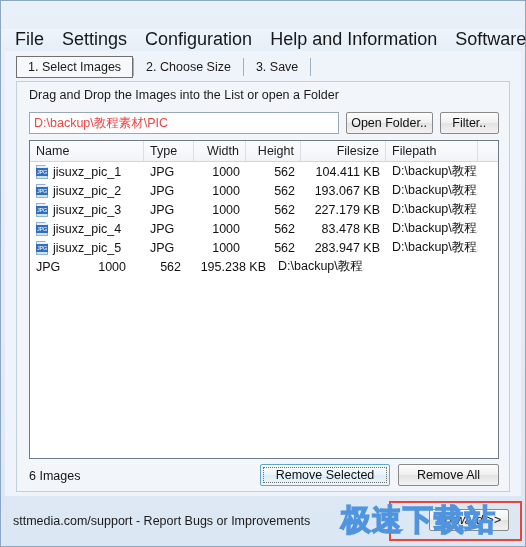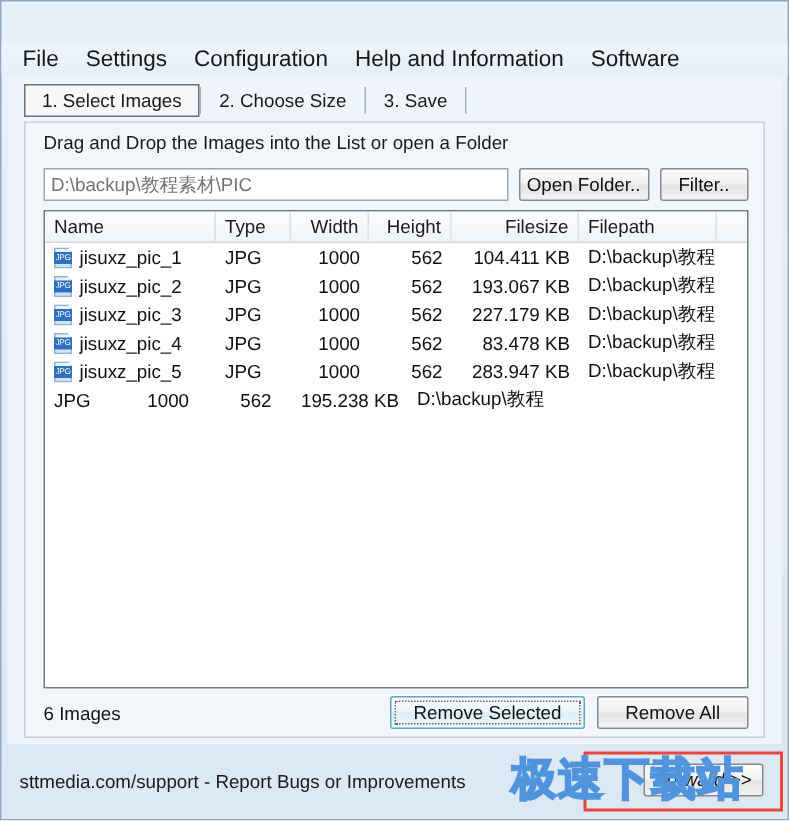--- a/index.html
+++ b/index.html
@@ -71,21 +71,21 @@
 
   
   .menubar {
     position: absolute; left: 0; top: 28px;
     width: 524px; height: 21px;
     display: flex; align-items: center;
     background: linear-gradient(to bottom, #eef4fa 0%, #e6eef7 100%);
     padding-left: 10px;
   }
   .menu-item {
-    font-size: 15px; color: #16181a;
+    font-size: 18px; color: #16181a;
     padding: 0 9px; height: 19px;
     display: flex; align-items: center;
     cursor: default; white-space: nowrap;
   }
   .menu-item:first-child { padding-left: 4px; }
 
   
   .client {
     position: absolute; left: 4px; top: 50px;
     width: 516px; height: 445px;
@@ -131,21 +131,21 @@
   
   .path-row {
     position: absolute; left: 12px; top: 30px;
     width: 470px; height: 22px;
     display: flex; align-items: center; gap: 7px;
   }
   .path-input {
     width: 330px; height: 22px;
     border: 1px solid #9aa7b4;
     background: #ffffff;
-    font-size: 12.5px; color: #737373;
+    font-size: 12.5px; color: #ef4444;
     padding: 0 4px;
     line-height: 20px;
     font-family: "Liberation Sans", sans-serif;
     outline: none;
   }
   .btn {
     height: 22px;
     border: 1px solid #8a8a8a;
     border-radius: 2px;
     background: linear-gradient(to bottom, #fdfdfd 0%, #f0f0f0 48%, #e3e3e3 52%, #f2f2f2 100%);

